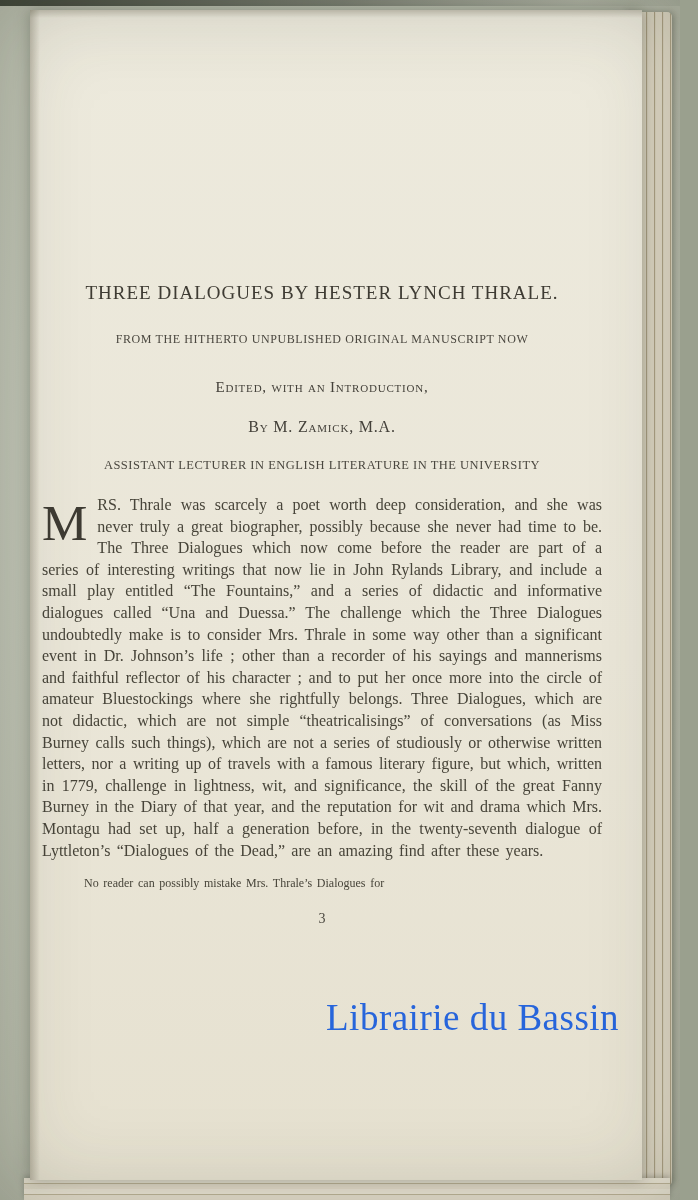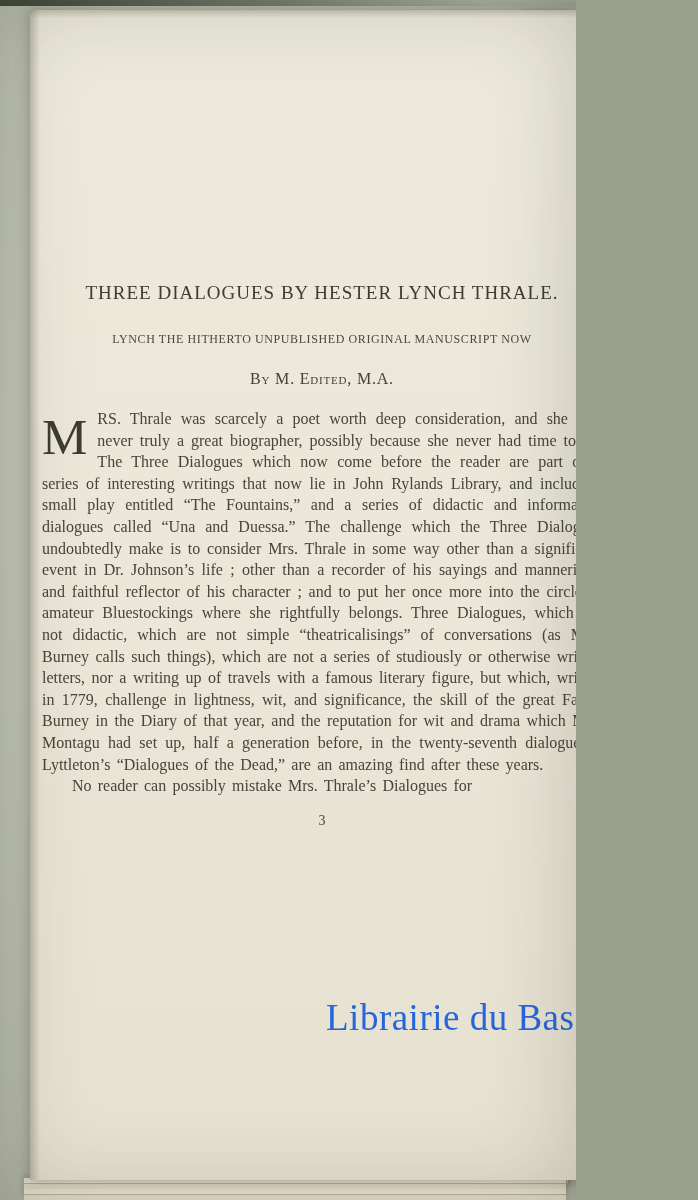--- a/index.html
+++ b/index.html
@@ -1,18 +1,18 @@
 <!DOCTYPE html>
 <html><head>
 <meta charset="utf-8">
 <style>
   html, body { margin: 0; padding: 0; background: #9aa08e; }
   .scene {
     position: relative;
-    width: 576px;
+    width: 680px;
     height: 1200px;
     overflow: hidden;
     background: radial-gradient(ellipse at 45% 40%, #ccd0c2 0%, #c2c6b7 55%, #aeb2a1 100%);
     font-family: "Liberation Serif", serif;
   }
 
   
   .table-edge {
     position: absolute; top: 0; left: 0; width: 100%; height: 6px;
     background: linear-gradient(90deg, rgba(52,58,46,0.92), rgba(52,58,46,0.5) 50%, rgba(52,58,46,0.08) 85%);
@@ -103,23 +103,23 @@
     color: #474439;
   }
   .dropcap {
     float: left;
     font-size: 51px;
     line-height: 58px;
     padding: 0 10px 0 0;
     color: #3e3b33;
   }
   .para2 {
-    margin: 0;
+    margin: 12px;
     text-indent: 30px;
-    font-size: 16px;
+    font-size: 12px;
     line-height: 21.6px;
     word-spacing: 0.14em;
     color: #474439;
   }
   .page-number {
     text-align: center;
     font-size: 14px;
     margin-top: 16px;
     color: #4a473f;
   }
@@ -154,27 +154,29 @@
   <div class="page-edges-bottom"></div>
 
   <div class="page">
     <div class="page-fold-shadow"></div>
     <div class="page-top-shadow"></div>
 
     <div class="content">
       <h1 class="title">THREE DIALOGUES BY HESTER LYNCH THRALE.</h1>
 
       <div class="subtitle">
-        <div>LYNCH THE HITHERTO UNPUBLISHED ORIGINAL MANUSCRIPT NOW</div>
+        <div>FROM THE HITHERTO UNPUBLISHED ORIGINAL MANUSCRIPT NOW</div>
       </div>
 
+      <div class="edited">Edited, with an Introduction,</div>
 
-      <div class="byline">By M. Edited, M.A.</div>
+      <div class="byline">By M. Zamick, M.A.</div>
 
       <div class="affiliation">
+        <div>ASSISTANT LECTURER IN ENGLISH LITERATURE IN THE UNIVERSITY</div>
       </div>
 
       <p class="body-text"><span class="dropcap">M</span><span>RS. Thrale was scarcely a poet worth deep consideration, and she was never truly a great biographer, possibly because she never had time to be. The Three Dialogues which now come before the reader are part of a series of interesting writings that now lie in John Rylands Library, and include a small play entitled “The Fountains,” and a series of didactic and informative dialogues called “Una and Duessa.” The challenge which the Three Dialogues undoubtedly make is to consider Mrs. Thrale in some way other than a significant event in Dr. Johnson’s life ; other than a recorder of his sayings and mannerisms and faithful reflector of his character ; and to put her once more into the circle of amateur Bluestockings where she rightfully belongs. Three Dialogues, which are not didactic, which are not simple “theatricalisings” of conversations (as Miss Burney calls such things), which are not a series of studiously or otherwise written letters, nor a writing up of travels with a famous literary figure, but which, written in 1779, challenge in lightness, wit, and significance, the skill of the great Fanny Burney in the Diary of that year, and the reputation for wit and drama which Mrs. Montagu had set up, half a generation before, in the twenty-seventh dialogue of Lyttleton’s “Dialogues of the Dead,” are an amazing find after these years.</span></p>
 
       <p class="para2">No reader can possibly mistake Mrs. Thrale’s Dialogues for</p>
 
       <div class="page-number">3</div>
     </div>
   </div>
 

